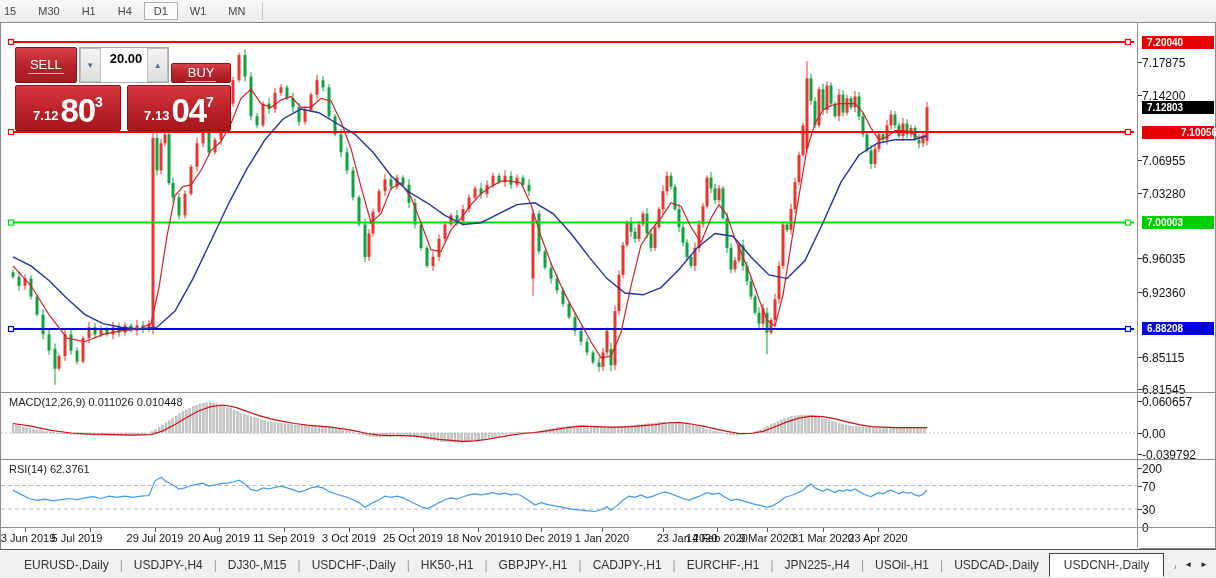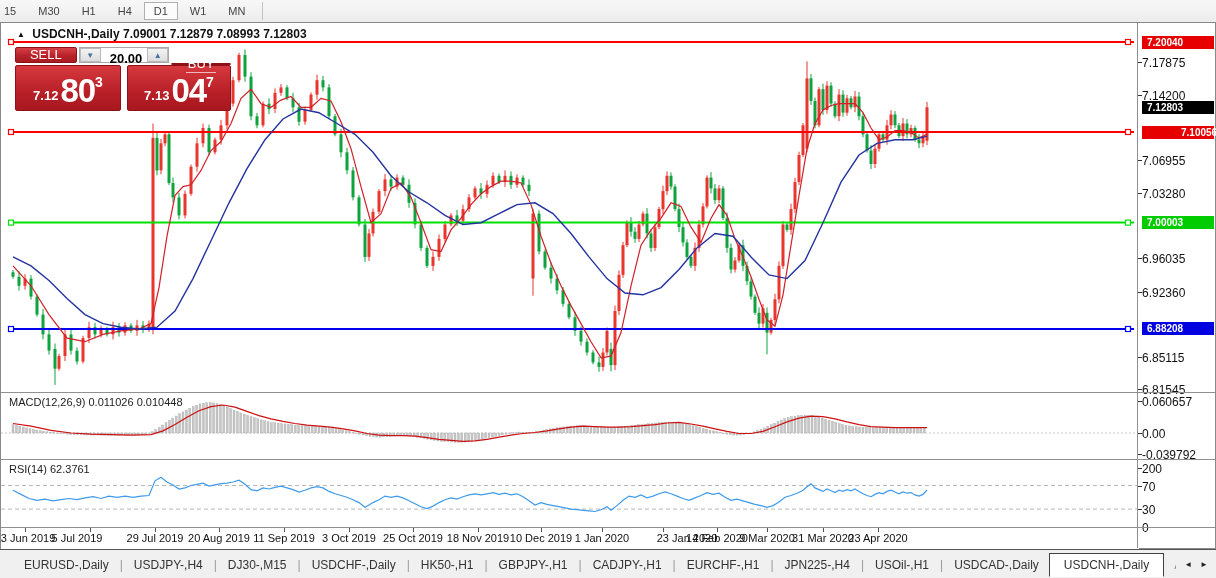--- a/index.html
+++ b/index.html
@@ -26,21 +26,21 @@
   #macd-label{top:373px;}
   #rsi-label{top:440px;}
   
   #axis{position:absolute;right:0;top:0;width:77px;height:525px;background:#fff;border-left:1px solid #909090;}
   .axlabel{position:absolute;left:4px;font-size:12px;color:#111;white-space:nowrap;}
   .axdash{position:absolute;left:0;width:4px;height:1px;background:#333;}
   .axsep{position:absolute;left:0;width:77px;height:1px;background:#909090;}
   .badge{position:absolute;left:4px;width:72px;height:13px;line-height:13px;font-size:10px;font-weight:bold;color:#fff;padding-left:5px;box-sizing:border-box;}
   
   #tradewidget{position:absolute;left:14px;top:24px;width:216px;}
-  #twrow1{display:flex;height:16px;}
+  #twrow1{display:flex;height:36px;}
   .twbtn{background:linear-gradient(#d84046,#b7222a 55%,#a91b22);border:1px solid #8e1117;border-radius:2px;color:#fff;font-size:13px;display:flex;align-items:center;justify-content:center;position:relative;}
   .twbtn span{border-bottom:1px solid rgba(255,255,255,.65);padding:0 2px 1px;}
   #sellbtn{width:62px;margin-right:2px;}
   #buybtn{width:60px;margin-left:2px;margin-top:16px;}
   #stepper{display:flex;width:92px;border:1px solid #a9a9a9;background:#fff;}
   .stepbtn{width:19px;background:linear-gradient(#f4f4f4,#dddddd);border:1px solid #bbb;color:#4a6fa5;font-size:8px;display:flex;align-items:center;justify-content:center;}
   #volinput{flex:1;text-align:right;font-size:13px;font-weight:bold;color:#000;padding:3px 5px 0 0;}
   #twrow2{display:flex;margin-top:2px;height:46px;}
   .pricebox{background:linear-gradient(#d6393f,#b81f27 60%,#a8181f);border:1px solid #8e1117;border-radius:2px;color:#fff;display:flex;align-items:flex-end;justify-content:center;padding-bottom:4px;}
   #sellbox{width:106px;margin-right:6px;}
@@ -775,28 +775,20 @@
           <div class="datetick" style="left: 716px;"></div>
           <div class="datelabel" style="left: 716px;">14 Feb 2020</div>
           <div class="datetick" style="left: 766px;"></div>
           <div class="datelabel" style="left: 766px;">9 Mar 2020</div>
           <div class="datetick" style="left: 822px;"></div>
           <div class="datelabel" style="left: 822px;">31 Mar 2020</div>
           <div class="datetick" style="left: 877px;"></div>
           <div class="datelabel" style="left: 877px;">23 Apr 2020</div>
         </div>
 
-      <div id="title">
-        <span class="tri">▲</span>
-        <span>USDCNH-,Daily</span>
-        <span>7.09001</span>
-        <span>7.12879</span>
-        <span>7.08993</span>
-        <span>7.12803</span>
-      </div>
 
       <div id="macd-label" class="indlabel">
         <span>MACD(12,26,9)</span>
         <span>0.011026</span>
         <span>0.010448</span>
       </div>
       <div id="rsi-label" class="indlabel">
         <span>RSI(14)</span>
         <span>62.3761</span>
       </div>

